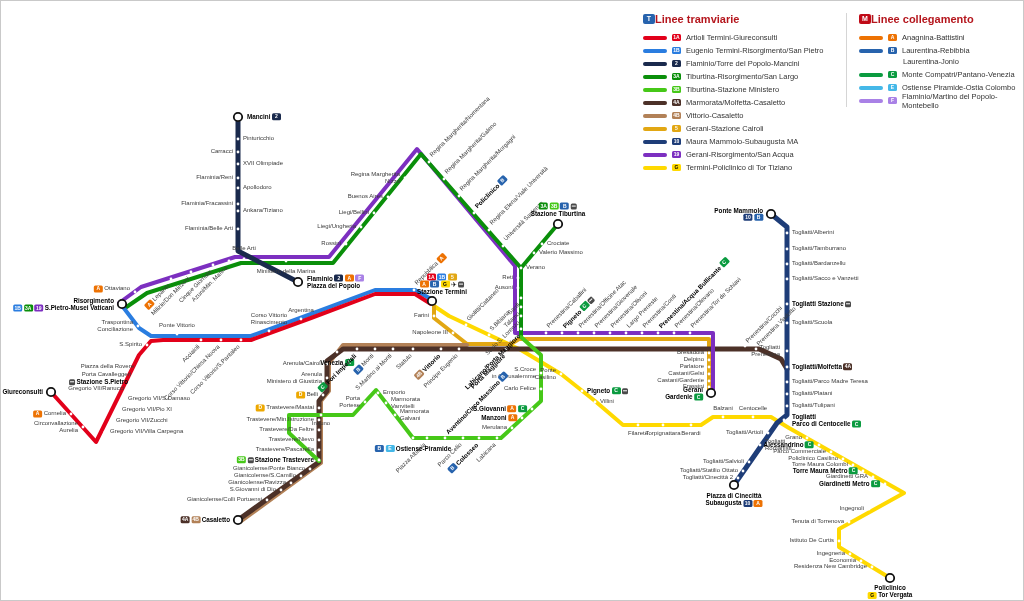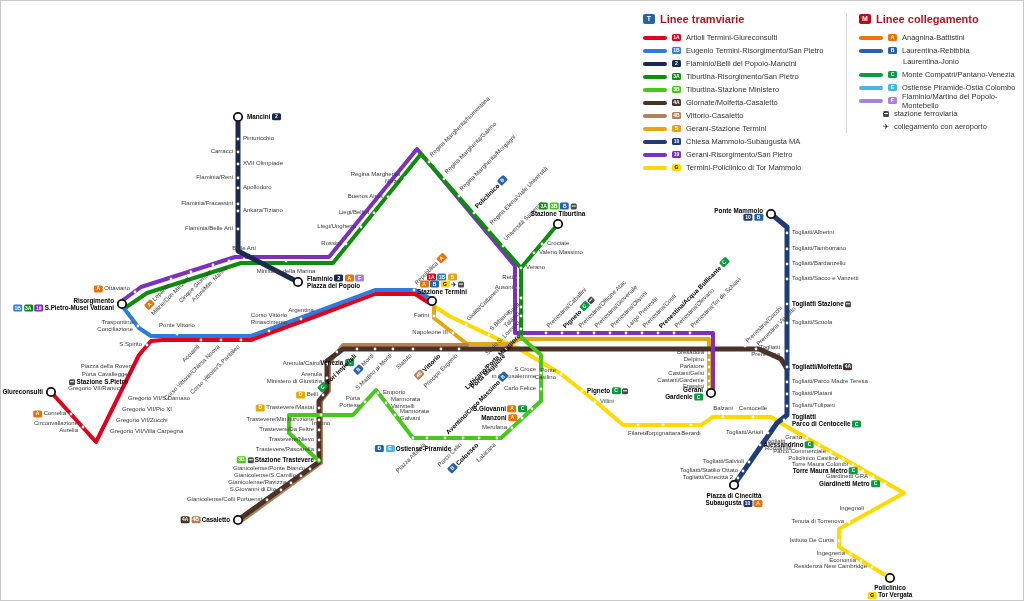--- a/index.html
+++ b/index.html
@@ -20,21 +20,21 @@
   .rl{transform:translate(-100%,-50%) rotate(-45deg);transform-origin:100% 50%;text-align:right;}
   .rl .ln{justify-content:flex-end;}
   .rr{transform:translate(0,-50%) rotate(-45deg);transform-origin:0 50%;}
   .bg{display:inline-block;min-width:7px;height:7px;line-height:7.5px;border-radius:1.5px;color:#fff;
       font-size:5px;font-weight:bold;text-align:center;padding:0 1px;font-family:"Liberation Sans",sans-serif;}
   .ic-train{display:inline-block;width:6px;height:6px;background:#4a4a4a;border-radius:1.5px;position:relative;}
   .ic-train:after{content:"";position:absolute;left:1px;right:1px;top:2px;height:1.5px;background:#fff;}
   .ic-plane{font-size:7px;line-height:6px;color:#111;}
   
   .legend{position:absolute;top:12px;z-index:5;}
-  .leg-head{display:flex;align-items:center;gap:5px;font-size:11px;font-weight:bold;color:#b5161d;margin-bottom:6px;}
+  .leg-head{display:flex;align-items:center;font-size:11px;font-weight:bold;color:#b5161d;margin-bottom:6px;}
   .leg-head .bg{min-width:10px;height:10px;line-height:10.5px;font-size:7px;border-radius:2px;}
   .leg-item{display:flex;align-items:center;gap:5px;height:13px;font-size:7.5px;color:#333;}
   .leg-item .dash{width:24px;height:4px;border-radius:2px;flex:none;}
   .leg-sub{font-size:7.5px;color:#333;margin-left:44px;height:11px;}
   .leg-note{display:flex;align-items:center;gap:5px;height:13px;font-size:7.5px;color:#333;margin-left:24px;}
   #legend-metro{border-left:1px solid #d5d5d5;padding-left:12px;}
 </style>
 </head>
 <body>
 
@@ -1174,61 +1174,61 @@
           <span>Artioli Termini-Giureconsulti</span>
         </div>
         <div class="leg-item">
           <span class="dash" style="background: rgb(42, 125, 224);"></span>
           <span class="bg" style="background: rgb(42, 125, 224);">1B</span>
           <span>Eugenio Termini-Risorgimento/San Pietro</span>
         </div>
         <div class="leg-item">
           <span class="dash" style="background: rgb(26, 42, 77);"></span>
           <span class="bg" style="background: rgb(26, 42, 77);">2</span>
-          <span>Flaminio/Belli del Popolo-Mancini</span>
+          <span>Flaminio/Torre del Popolo-Mancini</span>
         </div>
         <div class="leg-item">
           <span class="dash" style="background: rgb(10, 143, 10);"></span>
           <span class="bg" style="background: rgb(10, 143, 10);">3A</span>
-          <span>Tiburtina-Risorgimento/San Pietro</span>
+          <span>Tiburtina-Risorgimento/San Largo</span>
         </div>
         <div class="leg-item">
           <span class="dash" style="background: rgb(70, 200, 24);"></span>
           <span class="bg" style="background: rgb(70, 200, 24);">3B</span>
           <span>Tiburtina-Stazione Ministero</span>
         </div>
         <div class="leg-item">
           <span class="dash" style="background: rgb(76, 49, 40);"></span>
           <span class="bg" style="background: rgb(76, 49, 40);">4A</span>
-          <span>Giornate/Molfetta-Casaletto</span>
+          <span>Marmorata/Molfetta-Casaletto</span>
         </div>
         <div class="leg-item">
           <span class="dash" style="background: rgb(178, 129, 87);"></span>
           <span class="bg" style="background: rgb(178, 129, 87);">4B</span>
           <span>Vittorio-Casaletto</span>
         </div>
         <div class="leg-item">
           <span class="dash" style="background: rgb(226, 167, 19);"></span>
           <span class="bg" style="background: rgb(226, 167, 19);">5</span>
-          <span>Gerani-Stazione Termini</span>
+          <span>Gerani-Stazione Cairoli</span>
         </div>
         <div class="leg-item">
           <span class="dash" style="background: rgb(30, 61, 120);"></span>
           <span class="bg" style="background: rgb(30, 61, 120);">10</span>
-          <span>Chiesa Mammolo-Subaugusta MA</span>
+          <span>Maura Mammolo-Subaugusta MA</span>
         </div>
         <div class="leg-item">
           <span class="dash" style="background: rgb(124, 47, 192);"></span>
           <span class="bg" style="background: rgb(124, 47, 192);">19</span>
-          <span>Gerani-Risorgimento/San Pietro</span>
+          <span>Gerani-Risorgimento/San Acqua</span>
         </div>
         <div class="leg-item">
           <span class="dash" style="background: rgb(255, 217, 0);"></span>
           <span class="bg" style="background: rgb(255, 217, 0); color: rgb(0, 0, 0);">G</span>
-          <span>Termini-Policlinico di Tor Mammolo</span>
+          <span>Termini-Policlinico di Tor Tiziano</span>
         </div>
       </div>
   </div>
 
   <div class="legend" id="legend-metro" style="left:845px;">
     <div class="leg-head">
       <span class="bg" id="metro-badge" style="background: rgb(192, 10, 23);">M</span>
       <span>Linee collegamento</span>
     </div>
     <div id="metro-items">
@@ -1252,24 +1252,14 @@
           <span class="dash" style="background: rgb(69, 184, 232);"></span>
           <span class="bg" style="background: rgb(69, 184, 232);">E</span>
           <span>Ostiense Piramide-Ostia Colombo</span>
         </div>
         <div class="leg-item">
           <span class="dash" style="background: rgb(169, 129, 230);"></span>
           <span class="bg" style="background: rgb(169, 129, 230);">F</span>
           <span>Flaminio/Martino del Popolo-Montebello</span>
         </div>
       </div>
-    <div id="metro-notes">
-        <div class="leg-note">
-          <span class="ic-train"></span>
-          <span>stazione ferroviaria</span>
-        </div>
-        <div class="leg-note">
-          <span class="ic-plane">✈</span>
-          <span>collegamento con aeroporto</span>
-        </div>
-      </div>
   </div>
 </div>
 
 </body></html>

